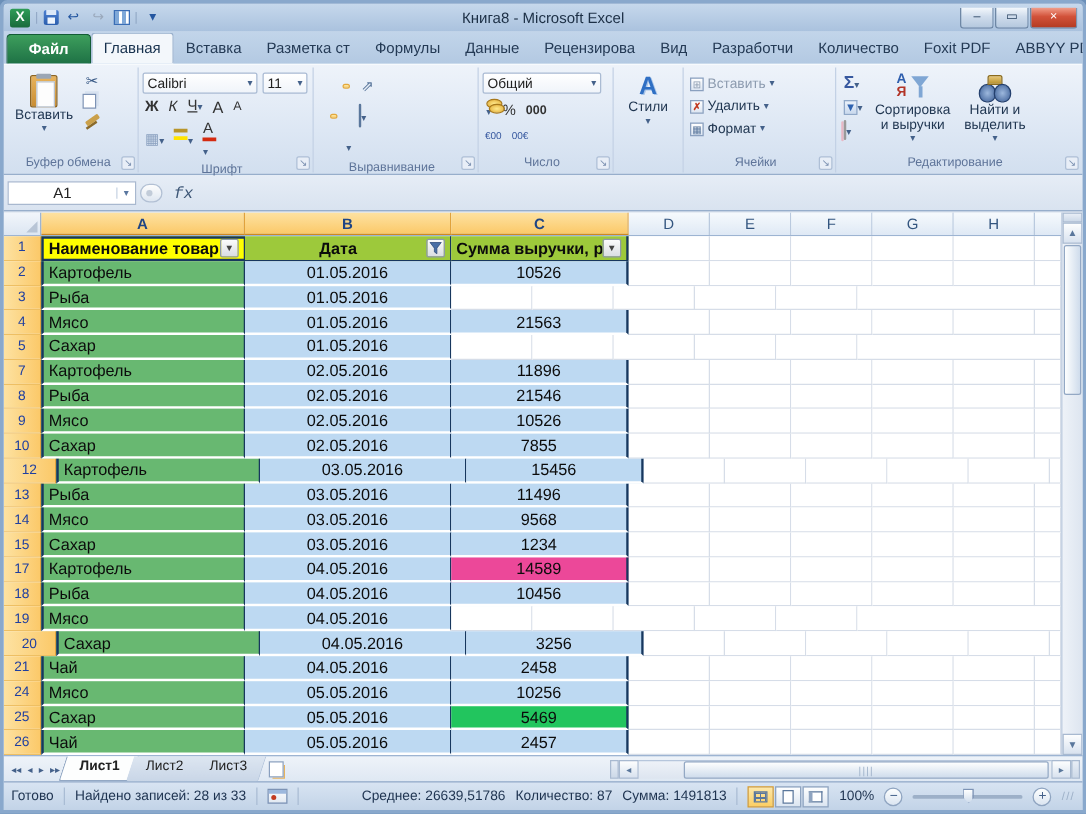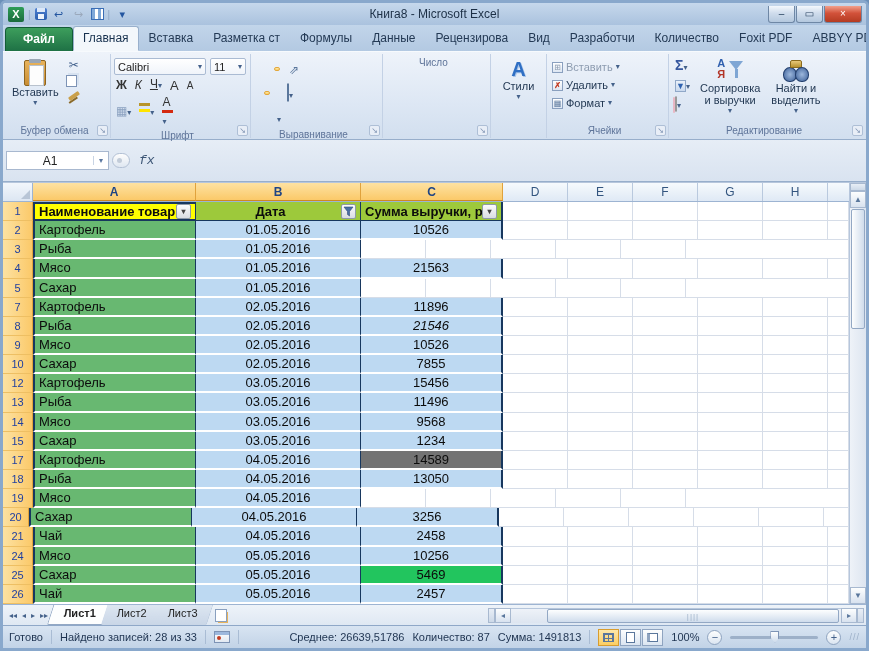--- a/index.html
+++ b/index.html
@@ -69,21 +69,21 @@
   .sort-ico { position:relative; width:26px; height:24px; font-size:11px; font-weight:bold; line-height:11px; }
   .sort-ico .a { color:#2f5fae; } .sort-ico .ya { color:#b23427; }
   .funnel { position:absolute; right:0; top:3px; width:0; height:0; border-left:7px solid transparent; border-right:7px solid transparent; border-top:9px solid #7fa6d4; }
   .funnel:after { content:""; position:absolute; left:-1.5px; top:-1px; width:3px; height:9px; background:#7fa6d4; }
   .binoc { width:26px; height:22px; position:relative; margin-top:2px; }
   .binoc:before,.binoc:after { content:""; position:absolute; bottom:0; width:12px; height:13px; border-radius:50% 50% 45% 45%; background:radial-gradient(#9db8dd,#3b5e96); border:1px solid #24406e; }
   .binoc:after { right:0; }
   .binoc .bridge { position:absolute; top:0; left:7px; width:12px; height:8px; background:linear-gradient(#e8c878,#b8922f); border:1px solid #8a6a1c; border-radius:2px 2px 0 0; }
 
   
-  .fbar { height:42px; background:linear-gradient(#e6edf6,#d9e3f0); border-bottom:1px solid #97aecb; display:flex; align-items:center; padding:2px 3px; gap:3px; flex:0 0 auto; }
+  .fbar { height:29px; background:linear-gradient(#e6edf6,#d9e3f0); border-bottom:1px solid #97aecb; display:flex; align-items:center; padding:2px 3px; gap:3px; flex:0 0 auto; }
   .namebox { width:103px; height:19px; background:#fff; border:1px solid #a8b8cf; display:flex; align-items:center; font-size:12px; color:#222; }
   .namebox .nm { flex:1; text-align:center; }
   .namebox .dd { width:15px; color:#5a77a0; font-size:8px; text-align:center; border-left:1px solid #c8d4e4; }
   .fbtn-circle { width:18px; height:15px; background:linear-gradient(#fdfdfd,#dfe7f1); border:1px solid #b2c0d4; border-radius:8px; position:relative; }
   .fbtn-circle:after { content:""; position:absolute; left:4px; top:4px; width:5px; height:5px; border-radius:50%; background:#c2ccd9; }
   .fx { font-family:Liberation Mono, monospace; font-style:italic; font-size:13px; color:#3d5676; padding:0 6px; }
   .fvalue { flex:1; height:19px; background:#fff; border:1px solid #a8b8cf; border-right:none; font-size:12px; color:#111; padding:1px 5px; display:flex; align-items:center; }
 
   
   .gridwrap { flex:1; background:#fff; display:flex; flex-direction:column; border-top:1px solid #b6c6dc; overflow:hidden; }
@@ -244,20 +244,36 @@
         <div class="frow">
           <span class="alnbtn"><span class="alnico"></span></span>
           <span class="alnbtn"><span class="alnico"></span></span>
           <span class="alnbtn arrow"><span class="alnico" style="transform:skewX(-20deg)"></span></span>
         </div>
       </div>
       <div class="rg-label">Выравнивание</div>
     </div>
 
     <div class="rgroup" style="width:108px">
+      <div style="flex:1">
+        <div class="frow">
+          <div class="selbox arrow" style="width:95px">
+              <span>Общий</span>
+            </div>
+        </div>
+        <div class="frow">
+          <span class="alnbtn arrow"><span class="coin"></span></span>
+          <span class="glyphbtn">%</span>
+          <span class="glyphbtn" style="font-size:10px;font-weight:bold">000</span>
+        </div>
+        <div class="frow">
+          <span class="glyphbtn" style="font-size:8px;color:#37589f">€00</span>
+          <span class="glyphbtn" style="font-size:8px;color:#37589f">00€</span>
+        </div>
+      </div>
       <div class="rg-label">Число</div>
     </div>
 
     <div class="rgroup" style="width:56px">
       <div class="rg-body" style="justify-content:center">
         <div class="bigbtn arrow">
           <span class="styles-ico">А</span>
           <span class="cap">Стили</span>
         </div>
       </div>
@@ -416,21 +432,21 @@
               <div class="cell-empty" style="width: 65px;"></div>
               <div class="cell-empty" style="width: 65px;"></div>
               <div class="cell-empty" style="width: 65px;"></div>
               <div class="cell-empty" style="width: 65px;"></div>
               <div class="cell-empty" style="flex: 1 1 0%;"></div>
             </div>
             <div class="xrow">
               <div class="rownum" style="width: 30px;">8</div>
               <div class="cell a" style="width: 163px; background: rgb(104, 184, 113);">Рыба</div>
               <div class="cell ctr" style="width: 165px; background: rgb(189, 217, 242);">02.05.2016</div>
-              <div class="cell c ctr" style="width: 142px; background: rgb(189, 217, 242); font-style: italic;">21546</div>
+              <div class="cell c ctr" style="width: 142px; background: rgb(189, 217, 242);">21546</div>
               <div class="cell-empty" style="width: 65px;"></div>
               <div class="cell-empty" style="width: 65px;"></div>
               <div class="cell-empty" style="width: 65px;"></div>
               <div class="cell-empty" style="width: 65px;"></div>
               <div class="cell-empty" style="width: 65px;"></div>
               <div class="cell-empty" style="flex: 1 1 0%;"></div>
             </div>
             <div class="xrow">
               <div class="rownum" style="width: 30px;">9</div>
               <div class="cell a" style="width: 163px; background: rgb(104, 184, 113);">Мясо</div>
@@ -449,21 +465,21 @@
               <div class="cell ctr" style="width: 165px; background: rgb(189, 217, 242);">02.05.2016</div>
               <div class="cell c ctr" style="width: 142px; background: rgb(189, 217, 242);">7855</div>
               <div class="cell-empty" style="width: 65px;"></div>
               <div class="cell-empty" style="width: 65px;"></div>
               <div class="cell-empty" style="width: 65px;"></div>
               <div class="cell-empty" style="width: 65px;"></div>
               <div class="cell-empty" style="width: 65px;"></div>
               <div class="cell-empty" style="flex: 1 1 0%;"></div>
             </div>
             <div class="xrow">
-              <div class="rownum" style="width: 30px;">12</div>
+              <div class="rownum" style="width: 42px;">12</div>
               <div class="cell a" style="width: 163px; background: rgb(104, 184, 113);">Картофель</div>
               <div class="cell ctr" style="width: 165px; background: rgb(189, 217, 242);">03.05.2016</div>
               <div class="cell c ctr" style="width: 142px; background: rgb(189, 217, 242);">15456</div>
               <div class="cell-empty" style="width: 65px;"></div>
               <div class="cell-empty" style="width: 65px;"></div>
               <div class="cell-empty" style="width: 65px;"></div>
               <div class="cell-empty" style="width: 65px;"></div>
               <div class="cell-empty" style="width: 65px;"></div>
               <div class="cell-empty" style="flex: 1 1 0%;"></div>
             </div>
@@ -500,53 +516,53 @@
               <div class="cell-empty" style="width: 65px;"></div>
               <div class="cell-empty" style="width: 65px;"></div>
               <div class="cell-empty" style="width: 65px;"></div>
               <div class="cell-empty" style="width: 65px;"></div>
               <div class="cell-empty" style="flex: 1 1 0%;"></div>
             </div>
             <div class="xrow">
               <div class="rownum" style="width: 30px;">17</div>
               <div class="cell a" style="width: 163px; background: rgb(104, 184, 113);">Картофель</div>
               <div class="cell ctr" style="width: 165px; background: rgb(189, 217, 242);">04.05.2016</div>
-              <div class="cell c ctr" style="width: 142px; background: #737373;">14589</div>
+              <div class="cell c ctr" style="width: 142px; background: #ec4899;">14589</div>
               <div class="cell-empty" style="width: 65px;"></div>
               <div class="cell-empty" style="width: 65px;"></div>
               <div class="cell-empty" style="width: 65px;"></div>
               <div class="cell-empty" style="width: 65px;"></div>
               <div class="cell-empty" style="width: 65px;"></div>
               <div class="cell-empty" style="flex: 1 1 0%;"></div>
             </div>
             <div class="xrow">
               <div class="rownum" style="width: 30px;">18</div>
               <div class="cell a" style="width: 163px; background: rgb(104, 184, 113);">Рыба</div>
               <div class="cell ctr" style="width: 165px; background: rgb(189, 217, 242);">04.05.2016</div>
-              <div class="cell c ctr" style="width: 142px; background: rgb(189, 217, 242);">13050</div>
+              <div class="cell c ctr" style="width: 142px; background: rgb(189, 217, 242);">10456</div>
               <div class="cell-empty" style="width: 65px;"></div>
               <div class="cell-empty" style="width: 65px;"></div>
               <div class="cell-empty" style="width: 65px;"></div>
               <div class="cell-empty" style="width: 65px;"></div>
               <div class="cell-empty" style="width: 65px;"></div>
               <div class="cell-empty" style="flex: 1 1 0%;"></div>
             </div>
             <div class="xrow">
               <div class="rownum" style="width: 30px;">19</div>
               <div class="cell a" style="width: 163px; background: rgb(104, 184, 113);">Мясо</div>
               <div class="cell ctr" style="width: 165px; background: rgb(189, 217, 242);">04.05.2016</div>
               <div class="cell-empty" style="width: 65px;"></div>
               <div class="cell-empty" style="width: 65px;"></div>
               <div class="cell-empty" style="width: 65px;"></div>
               <div class="cell-empty" style="width: 65px;"></div>
               <div class="cell-empty" style="width: 65px;"></div>
               <div class="cell-empty" style="flex: 1 1 0%;"></div>
             </div>
             <div class="xrow">
-              <div class="rownum" style="width: 26px;">20</div>
+              <div class="rownum" style="width: 42px;">20</div>
               <div class="cell a" style="width: 163px; background: rgb(104, 184, 113);">Сахар</div>
               <div class="cell ctr" style="width: 165px; background: rgb(189, 217, 242);">04.05.2016</div>
               <div class="cell c ctr" style="width: 142px; background: rgb(189, 217, 242);">3256</div>
               <div class="cell-empty" style="width: 65px;"></div>
               <div class="cell-empty" style="width: 65px;"></div>
               <div class="cell-empty" style="width: 65px;"></div>
               <div class="cell-empty" style="width: 65px;"></div>
               <div class="cell-empty" style="width: 65px;"></div>
               <div class="cell-empty" style="flex: 1 1 0%;"></div>
             </div>

